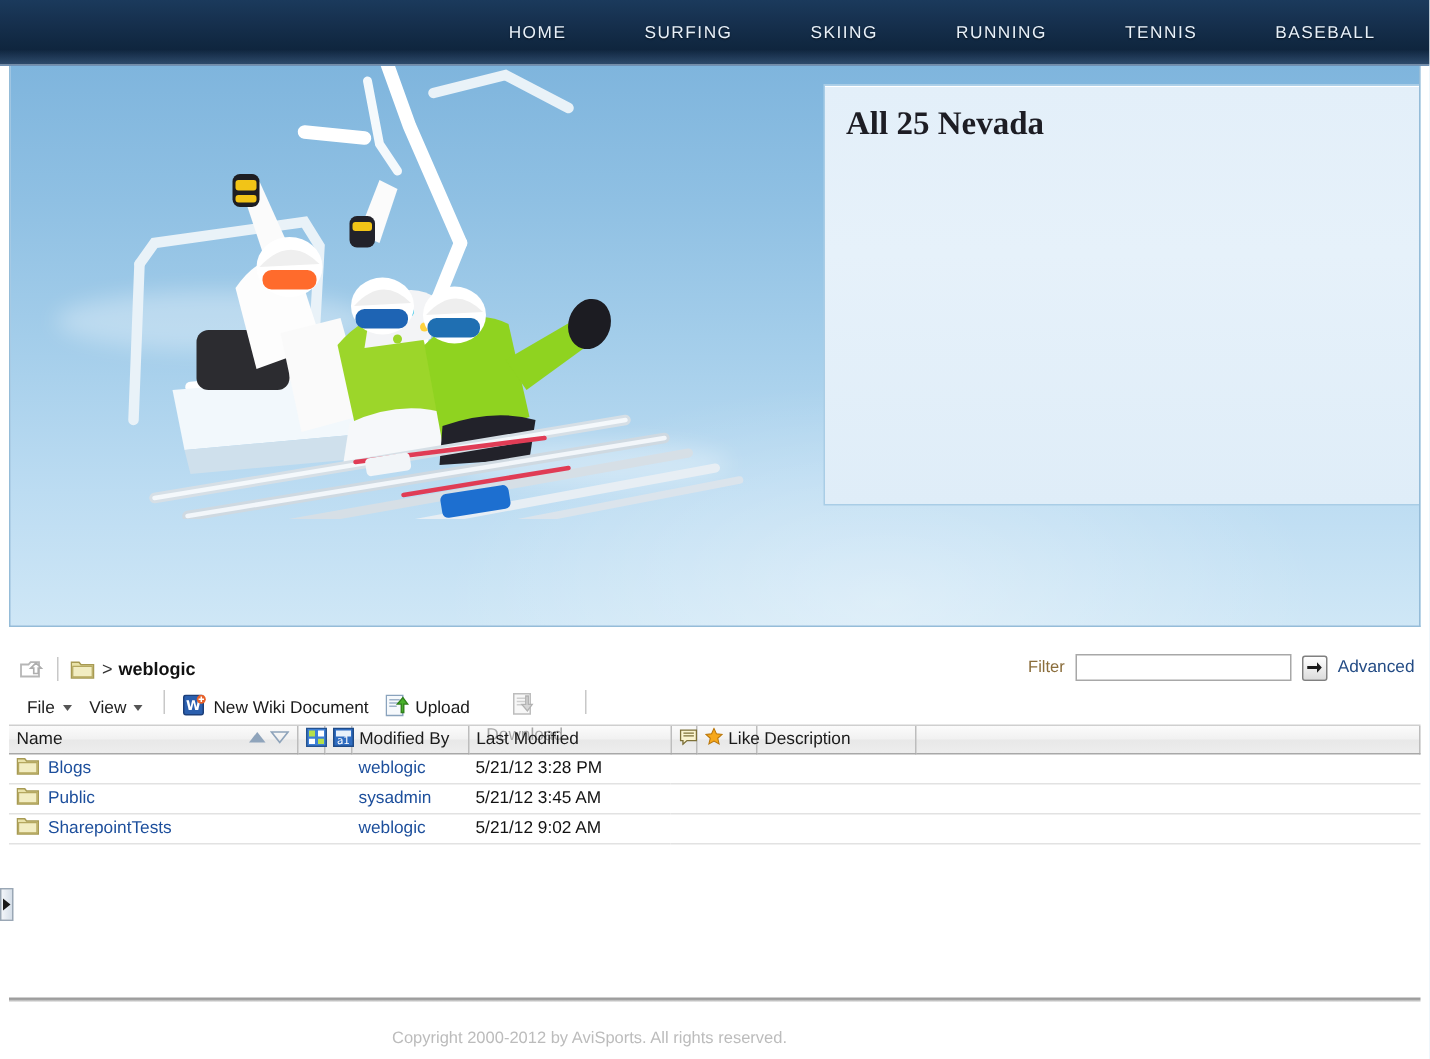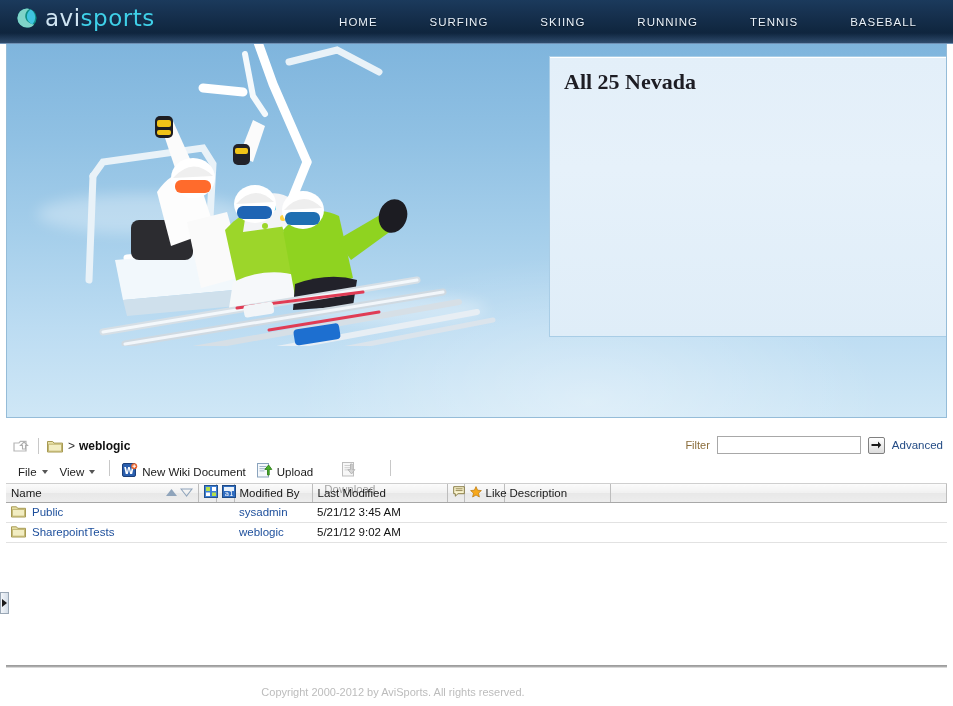--- a/index.html
+++ b/index.html
@@ -195,30 +195,20 @@
   }
   .footer-text {
     position: absolute; left: 0; top: 686px; width: 786px;
     text-align: center; font-size: 11px; color: #bcbcbc;
   }
 </style>
 </head>
 <body>
 
 <div class="site-header">
-  <div class="brand">
-    <span class="brand-mark">
-      <svg width="22" height="22" viewBox="0 0 22 22">
-        <circle cx="11" cy="11" r="9.6" fill="#0f8f86"></circle>
-        <path d="M11 1.4a9.6 9.6 0 0 0 0 19.2 9.6 9.6 0 0 0 7.2-3.2C13.4 17 9.2 13.6 9.2 9.2c0-3 1.6-5.8 4.2-7.3A9.6 9.6 0 0 0 11 1.4z" fill="#7fd3c8"></path>
-        <path d="M14.8 2.6c-2.4 1.6-3.9 4.1-3.9 6.9 0 3.4 2.2 6.4 5.6 7.8a9.6 9.6 0 0 0-1.7-14.7z" fill="#3fc4e0"></path>
-      </svg>
-    </span>
-    <span class="brand-text"><span class="t-avi">avi</span><span class="t-sports">sports</span></span>
-  </div>
 
   <nav class="main-nav">
     <a class="nav-item">HOME</a>
     <a class="nav-item">SURFING</a>
     <a class="nav-item">SKIING</a>
     <a class="nav-item">RUNNING</a>
     <a class="nav-item">TENNIS</a>
     <a class="nav-item">BASEBALL</a>
   </nav>
 </div>
@@ -472,20 +462,43 @@
     <tbody>
       <tr>
         <td>
           <span class="cell-name">
             <span>
               <svg width="15" height="13" viewBox="0 0 15 13">
                 <path d="M0.5 1.8 h5 l1.2 1.5 H14.5 V12 H0.5 Z" fill="#e9e2a8" stroke="#a79a53" stroke-width="1"></path>
                 <path d="M1.4 4.4 h12.2 V11.2 H1.4 Z" fill="#f2edc2" stroke="#b5a85f" stroke-width=".8"></path>
               </svg>
             </span>
+            <a class="name-link">Blogs</a>
+          </span>
+        </td>
+        <td></td>
+        <td></td>
+        <td>
+          <a class="user-link">weblogic</a>
+        </td>
+        <td>5/21/12 3:28 PM</td>
+        <td></td>
+        <td></td>
+        <td></td>
+        <td></td>
+      </tr>
+      <tr>
+        <td>
+          <span class="cell-name">
+            <span>
+              <svg width="15" height="13" viewBox="0 0 15 13">
+                <path d="M0.5 1.8 h5 l1.2 1.5 H14.5 V12 H0.5 Z" fill="#e9e2a8" stroke="#a79a53" stroke-width="1"></path>
+                <path d="M1.4 4.4 h12.2 V11.2 H1.4 Z" fill="#f2edc2" stroke="#b5a85f" stroke-width=".8"></path>
+              </svg>
+            </span>
             <a class="name-link">Public</a>
           </span>
         </td>
         <td></td>
         <td></td>
         <td>
           <a class="user-link">sysadmin</a>
         </td>
         <td>5/21/12 3:45 AM</td>
         <td></td>

